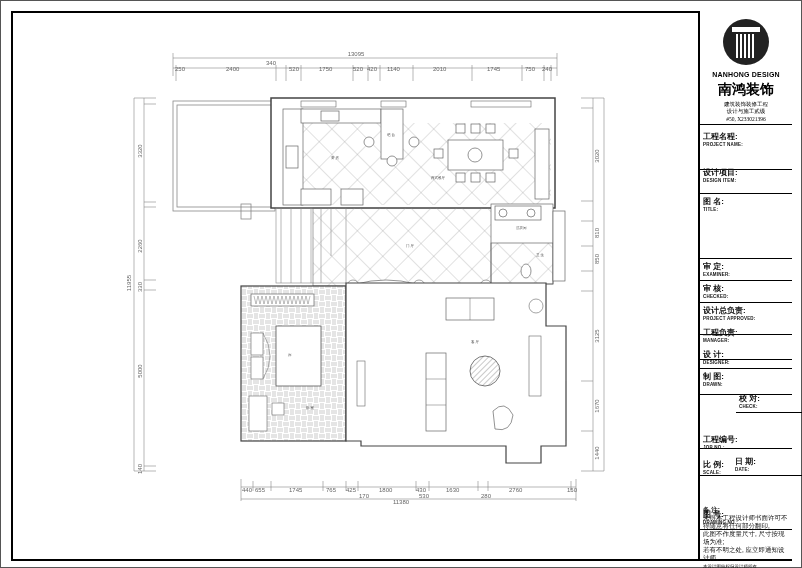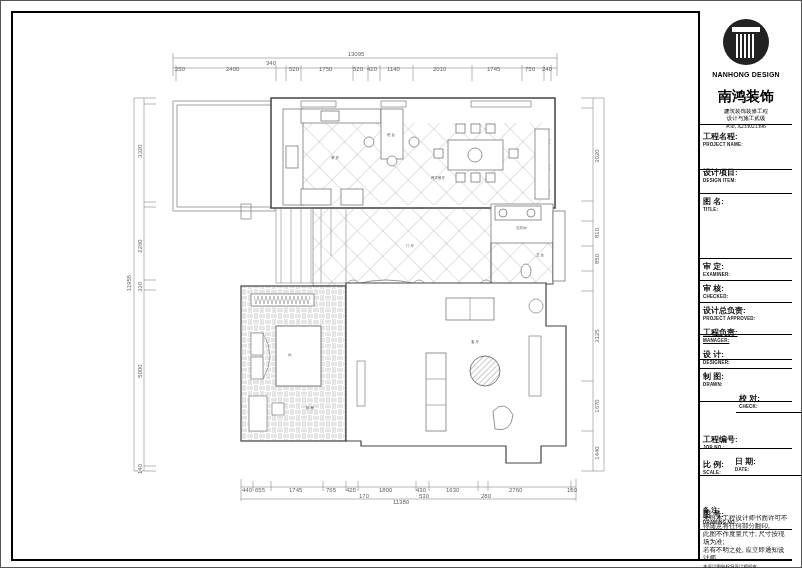--- a/index.html
+++ b/index.html
@@ -271,21 +271,21 @@
         <rect x="13" y="15" width="24" height="2" fill="#222"></rect>
         <g fill="#fff">
             <rect x="15" y="17" width="2" height="24"></rect>
             <rect x="19" y="17" width="2" height="24"></rect>
             <rect x="23" y="17" width="2" height="24"></rect>
             <rect x="27" y="17" width="2" height="24"></rect>
             <rect x="31" y="17" width="2" height="24"></rect>
           </g>
       </svg>
       <div style="font-size:7px;font-weight:bold;letter-spacing:.2px;">NANHONG DESIGN</div>
-      <div style="font-size:14px;font-weight:bold;margin-top:10px;">南鸿装饰</div>
+      <div style="font-size:14px;font-weight:bold;margin-top:3px;">南鸿装饰</div>
       <div style="font-size:5.5px;margin-top:2px;font-family:'Liberation Serif',serif;">建筑装饰装修工程</div>
       <div style="font-size:5.5px;font-family:'Liberation Serif',serif;">设计与施工贰级</div>
       <div style="font-size:5.5px;margin-top:1px;font-family:'Liberation Serif',serif;">#50, X233021396</div>
     </div>
 
     <div class="tb-cell" style="top:119px;height:40px;">
       <div class="tb-zh">工程名程:</div>
         <div class="tb-en">PROJECT NAME:</div>
       </div>
     <div class="tb-cell" style="top:155px;height:28px;">
@@ -301,29 +301,29 @@
         <div class="tb-en">EXAMINER:</div>
       </div>
     <div class="tb-cell" style="top:271px;height:21px;">
       <div class="tb-zh">审    核:</div>
         <div class="tb-en">CHECKED:</div>
       </div>
     <div class="tb-cell" style="top:293px;height:31px;">
       <div class="tb-zh">设计总负责:</div>
         <div class="tb-en">PROJECT APPROVED:</div>
       </div>
-    <div class="tb-cell" style="top:315px;height:34px;text-decoration:underline;">
+    <div class="tb-cell" style="top:315px;height:34px;">
       <div class="tb-zh">工程负责:</div>
         <div class="tb-en">MANAGER:</div>
       </div>
     <div class="tb-cell" style="top:337px;height:21px;">
       <div class="tb-zh">设    计:</div>
         <div class="tb-en">DESIGNER:</div>
       </div>
-    <div class="tb-cell" style="top:359px;height:32px;">
+    <div class="tb-cell" style="top:359px;height:25px;">
       <div class="tb-zh">制    图:</div>
         <div class="tb-en">DRAWN:</div>
       </div>
     <div class="tb-cell" style="top:381px;height:21px;margin-left:36px;">
       <div class="tb-zh">校    对:</div>
         <div class="tb-en">CHECK:</div>
       </div>
     <div class="tb-cell" style="top:403px;height:18px;margin-top:44px;">
       <div class="tb-zh">比    例:</div>
         <div class="tb-en">SCALE:</div>

